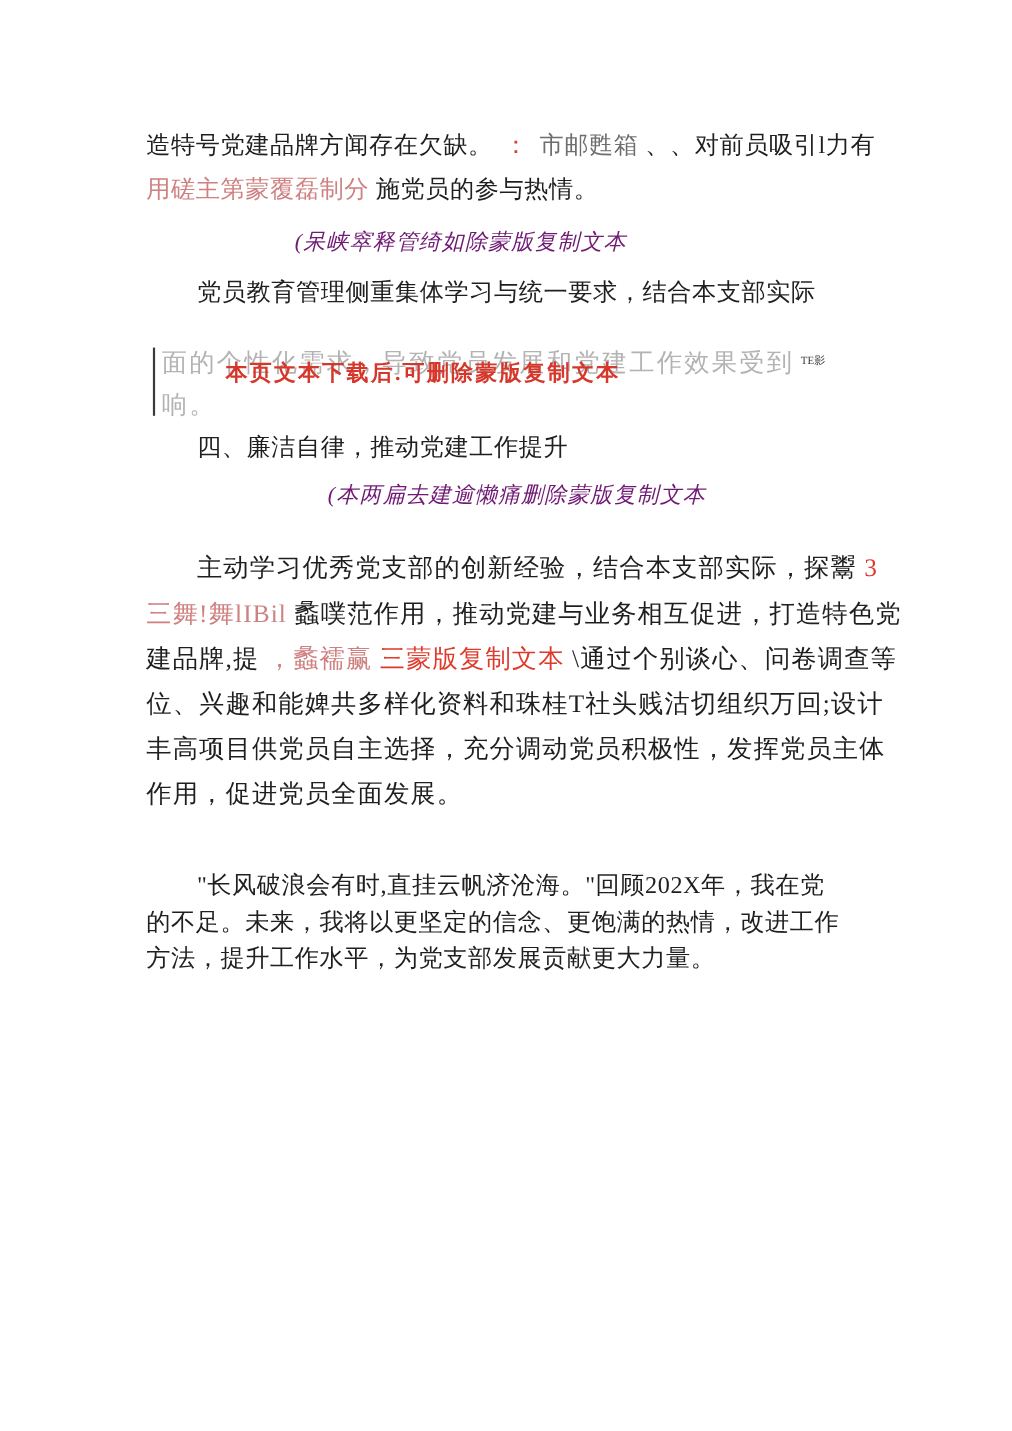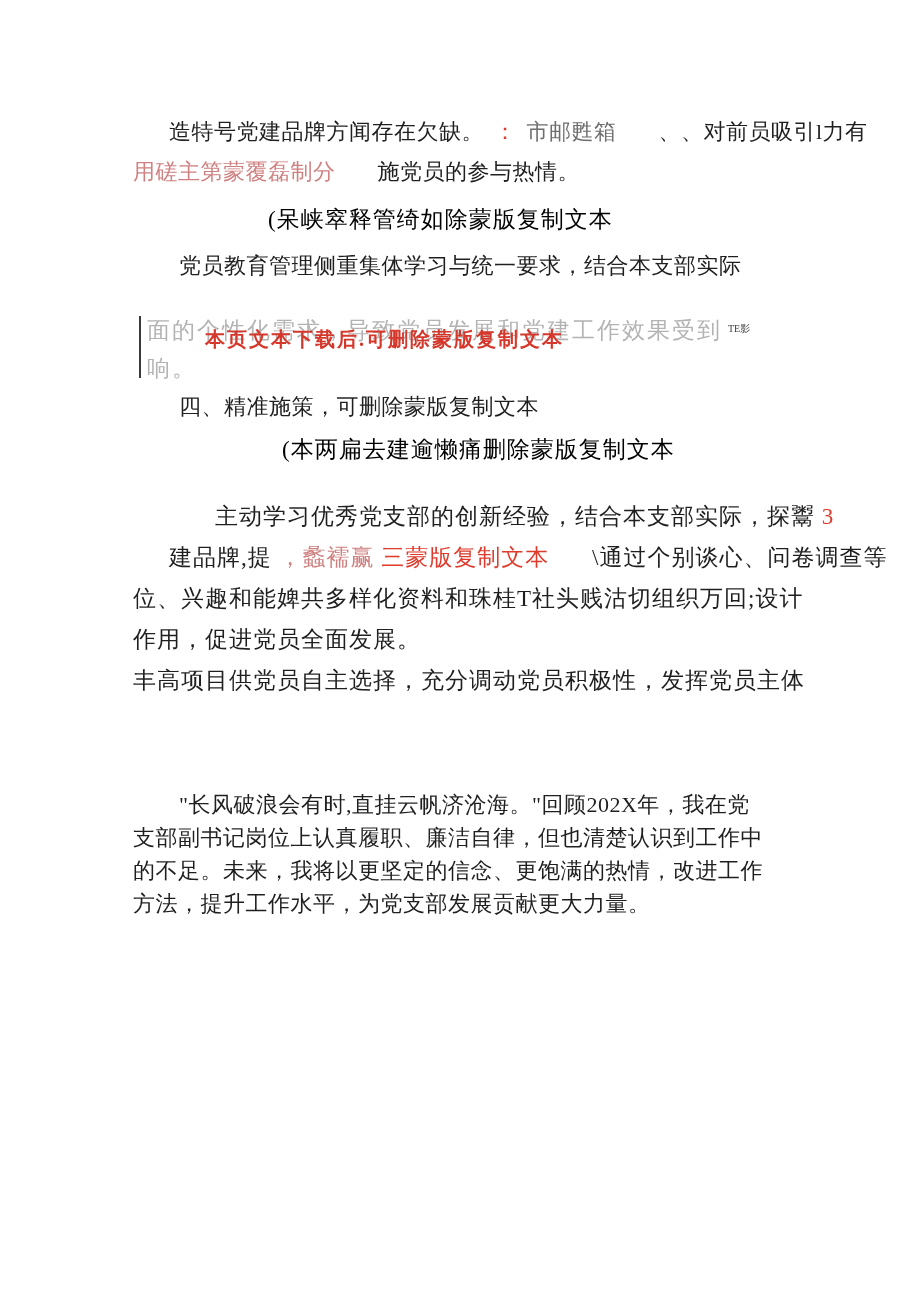--- a/index.html
+++ b/index.html
@@ -17,33 +17,34 @@
   .line { white-space: nowrap; }
 
   
   .p-top   { font-size: 22px; line-height: 40px; letter-spacing: 0.5px; }
   .p-body  { font-size: 22px; line-height: 33px; letter-spacing: 0.5px; }
   .p-large { font-size: 23px; line-height: 41px; letter-spacing: 1px; }
 
   .indent  { padding-left: 46px; }
 
   
-  .black       { color: #1f1f1f; margin-left: 36px; }
+  .black       { color: #1f1f1f; }
   .red         { color: #de3b2c; }
   .pink        { color: #cf8080; }
   .gray        { color: #b3b3b3; }
   .masked-dark { color: #6e6e6e; }
 
   .redline {
     position: absolute;
-    color: #000000;
-    font-size: 23px;
+    color: #701a75;
+    font-size: 20px;
     line-height: 28px;
     letter-spacing: 1px;
     white-space: nowrap;
+    font-style: italic;
   }
 
   .masked-area {
     position: absolute;
     font-size: 23px;
     line-height: 38px;
     letter-spacing: 2px;
   }
   .masked-area .line { padding-left: 14px; }
   .vline {
@@ -99,41 +100,44 @@
   <div class="masked-area" style="left:133px; top:310px; width:680px;">
     <div class="vline"></div>
     <div class="line gray">
       <span>面的个性化需求，导致党员发展和党建工作效果受到</span><span class="side-frag">TE影</span>
     </div>
     <div class="line gray">响。</div>
     <div class="overlay-red">本页文本下载后.可删除蒙版复制文本</div>
   </div>
 
   <div class="para p-body" style="left:133px; top:390px; width:670px;">
-    <div class="line indent">四、精准施策，可删除蒙版复制文本</div>
+    <div class="line indent">四、廉洁自律，推动党建工作提升</div>
   </div>
 
-  <div class="redline" style="left:282px; top:436px;">(本两扁去建逾懒痛删除蒙版复制文本</div>
+  <div class="redline" style="left:298px; top:436px;">(本两扁去建逾懒痛删除蒙版复制文本</div>
 
   <div class="para p-large" style="left:133px; top:496px; width:680px;">
     <div class="line indent">
       <span class="black">主动学习优秀党支部的创新经验，结合本支部实际，探鬻</span>
       <span class="red">3</span>
+    </div>
+    <div class="line">
+      <span class="pink">三舞!舞lIBil</span>
+      <span class="black">蠡噗范作用，推动党建与业务相互促进，打造特色党</span>
     </div>
     <div class="line">
       <span class="black">建品牌,提</span>
       <span class="pink">，蠡襦赢</span>
       <span class="red">三蒙版复制文本</span>
       <span class="black">\通过个别谈心、问卷调查等</span>
     </div>
     <div class="line">位、兴趣和能婢共多样化资料和珠桂T社头贱沽切组织万回;设计</div>
+    <div class="line">丰高项目供党员自主选择，充分调动党员积极性，发挥党员主体</div>
     <div class="line">作用，促进党员全面发展。</div>
-    <div class="line">丰高项目供党员自主选择，充分调动党员积极性，发挥党员主体</div>
   </div>
 
   <div class="para p-body" style="left:133px; top:788px; width:670px;">
     <div class="line indent">"长风破浪会有时,直挂云帆济沧海。"回顾202X年，我在党</div>
-    <div class="line">支部副书记岗位上认真履职、廉洁自律，但也清楚认识到工作中</div>
     <div class="line">的不足。未来，我将以更坚定的信念、更饱满的热情，改进工作</div>
     <div class="line">方法，提升工作水平，为党支部发展贡献更大力量。</div>
   </div>
 
 </div>
 
 </body></html>

